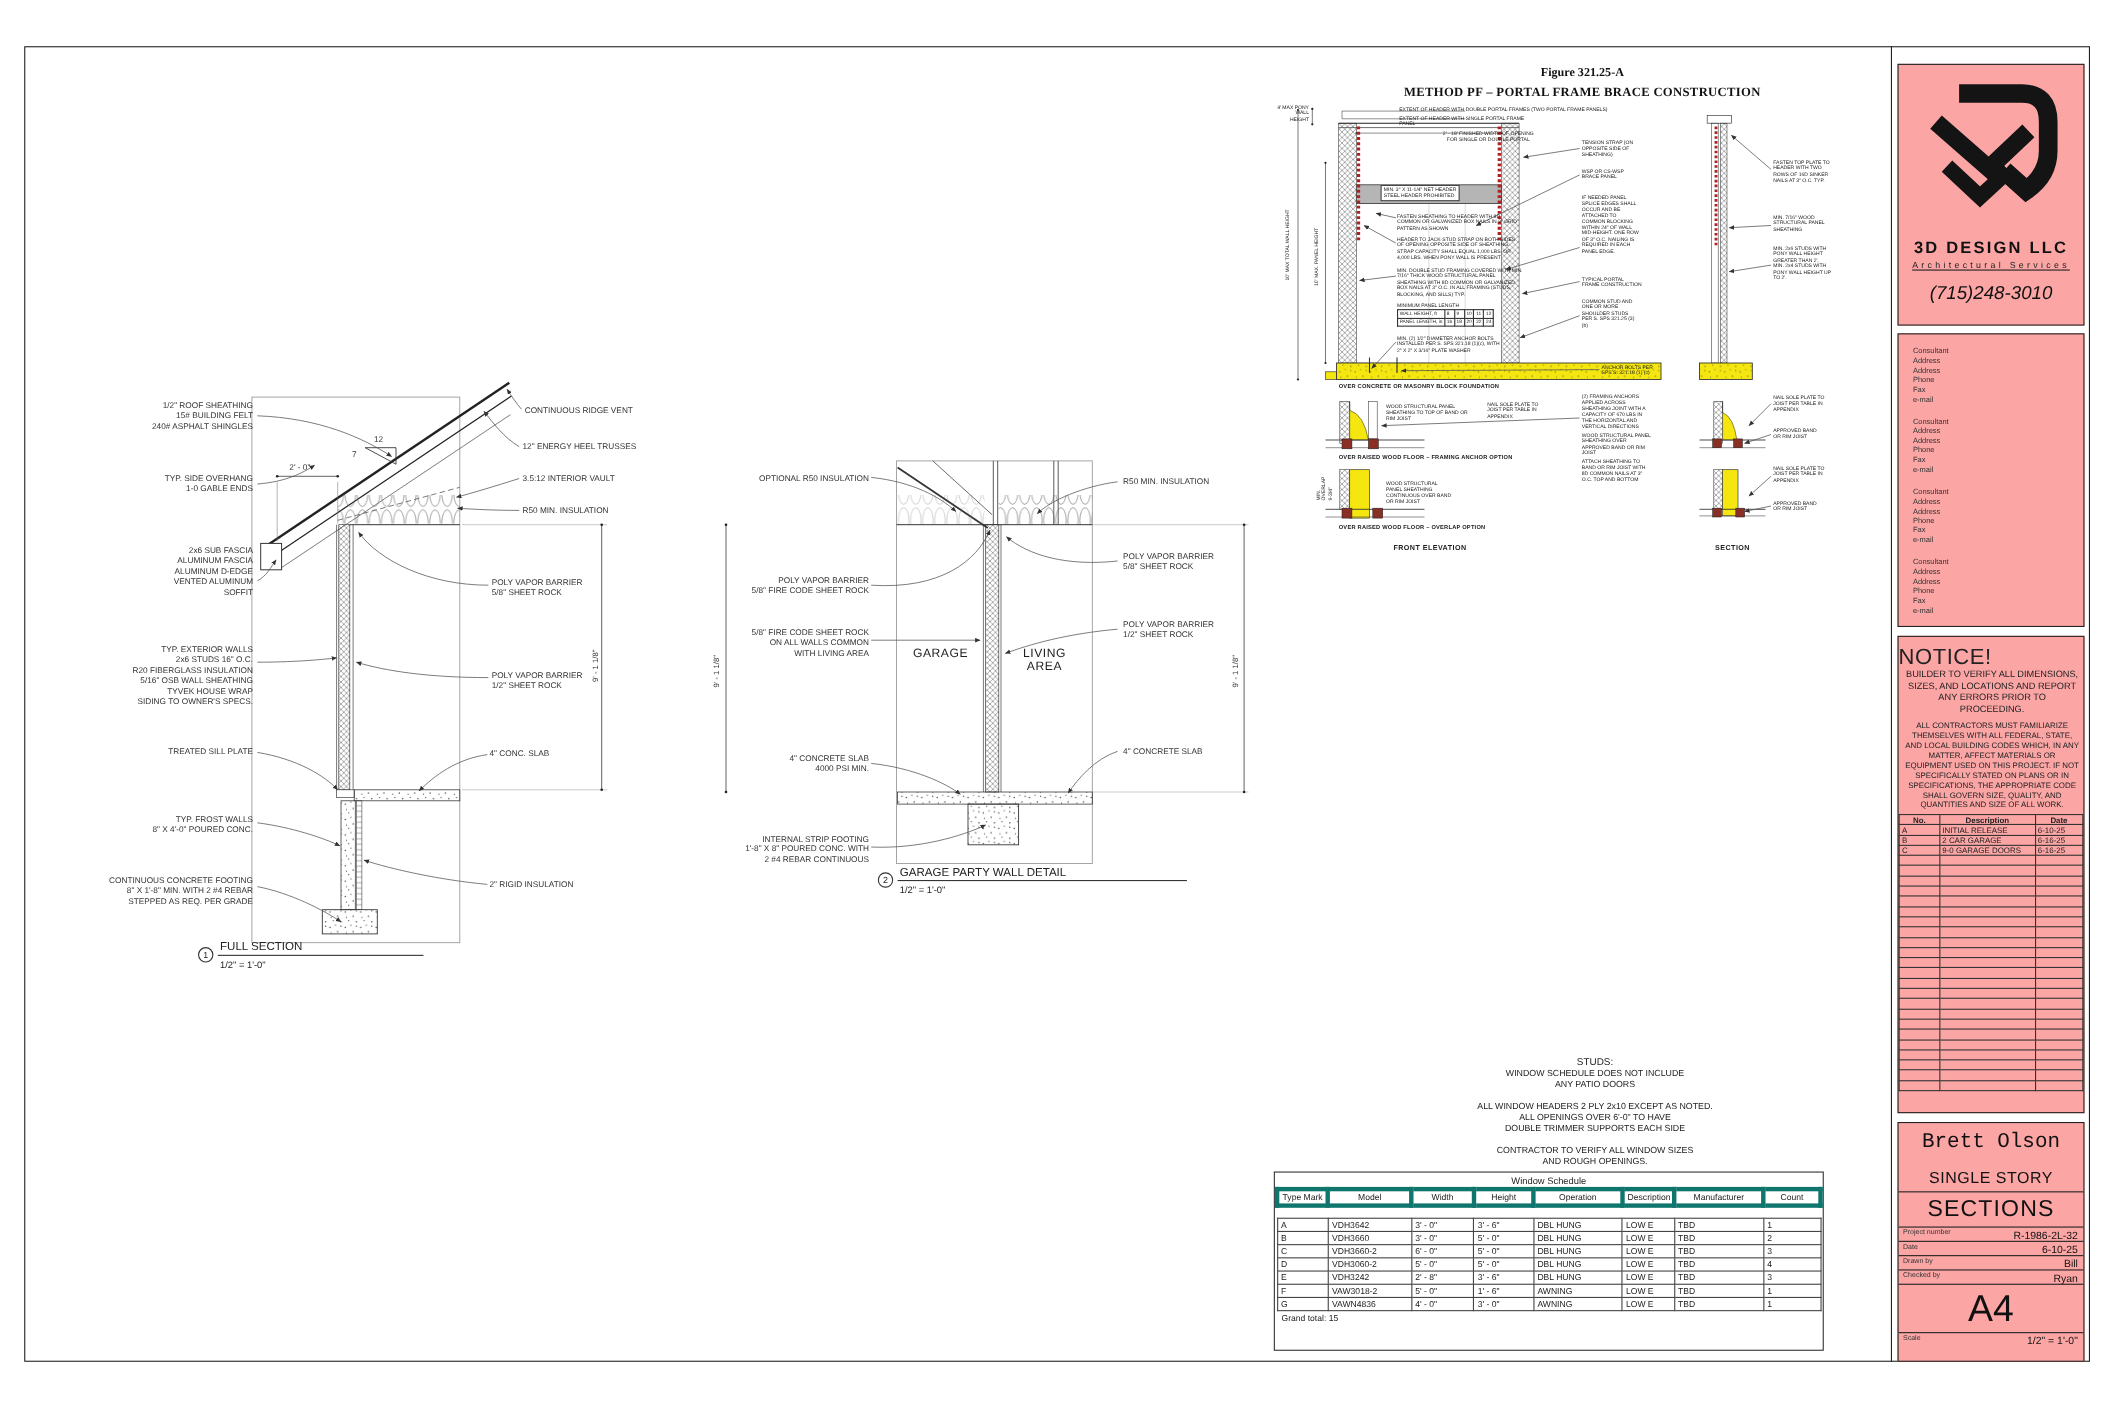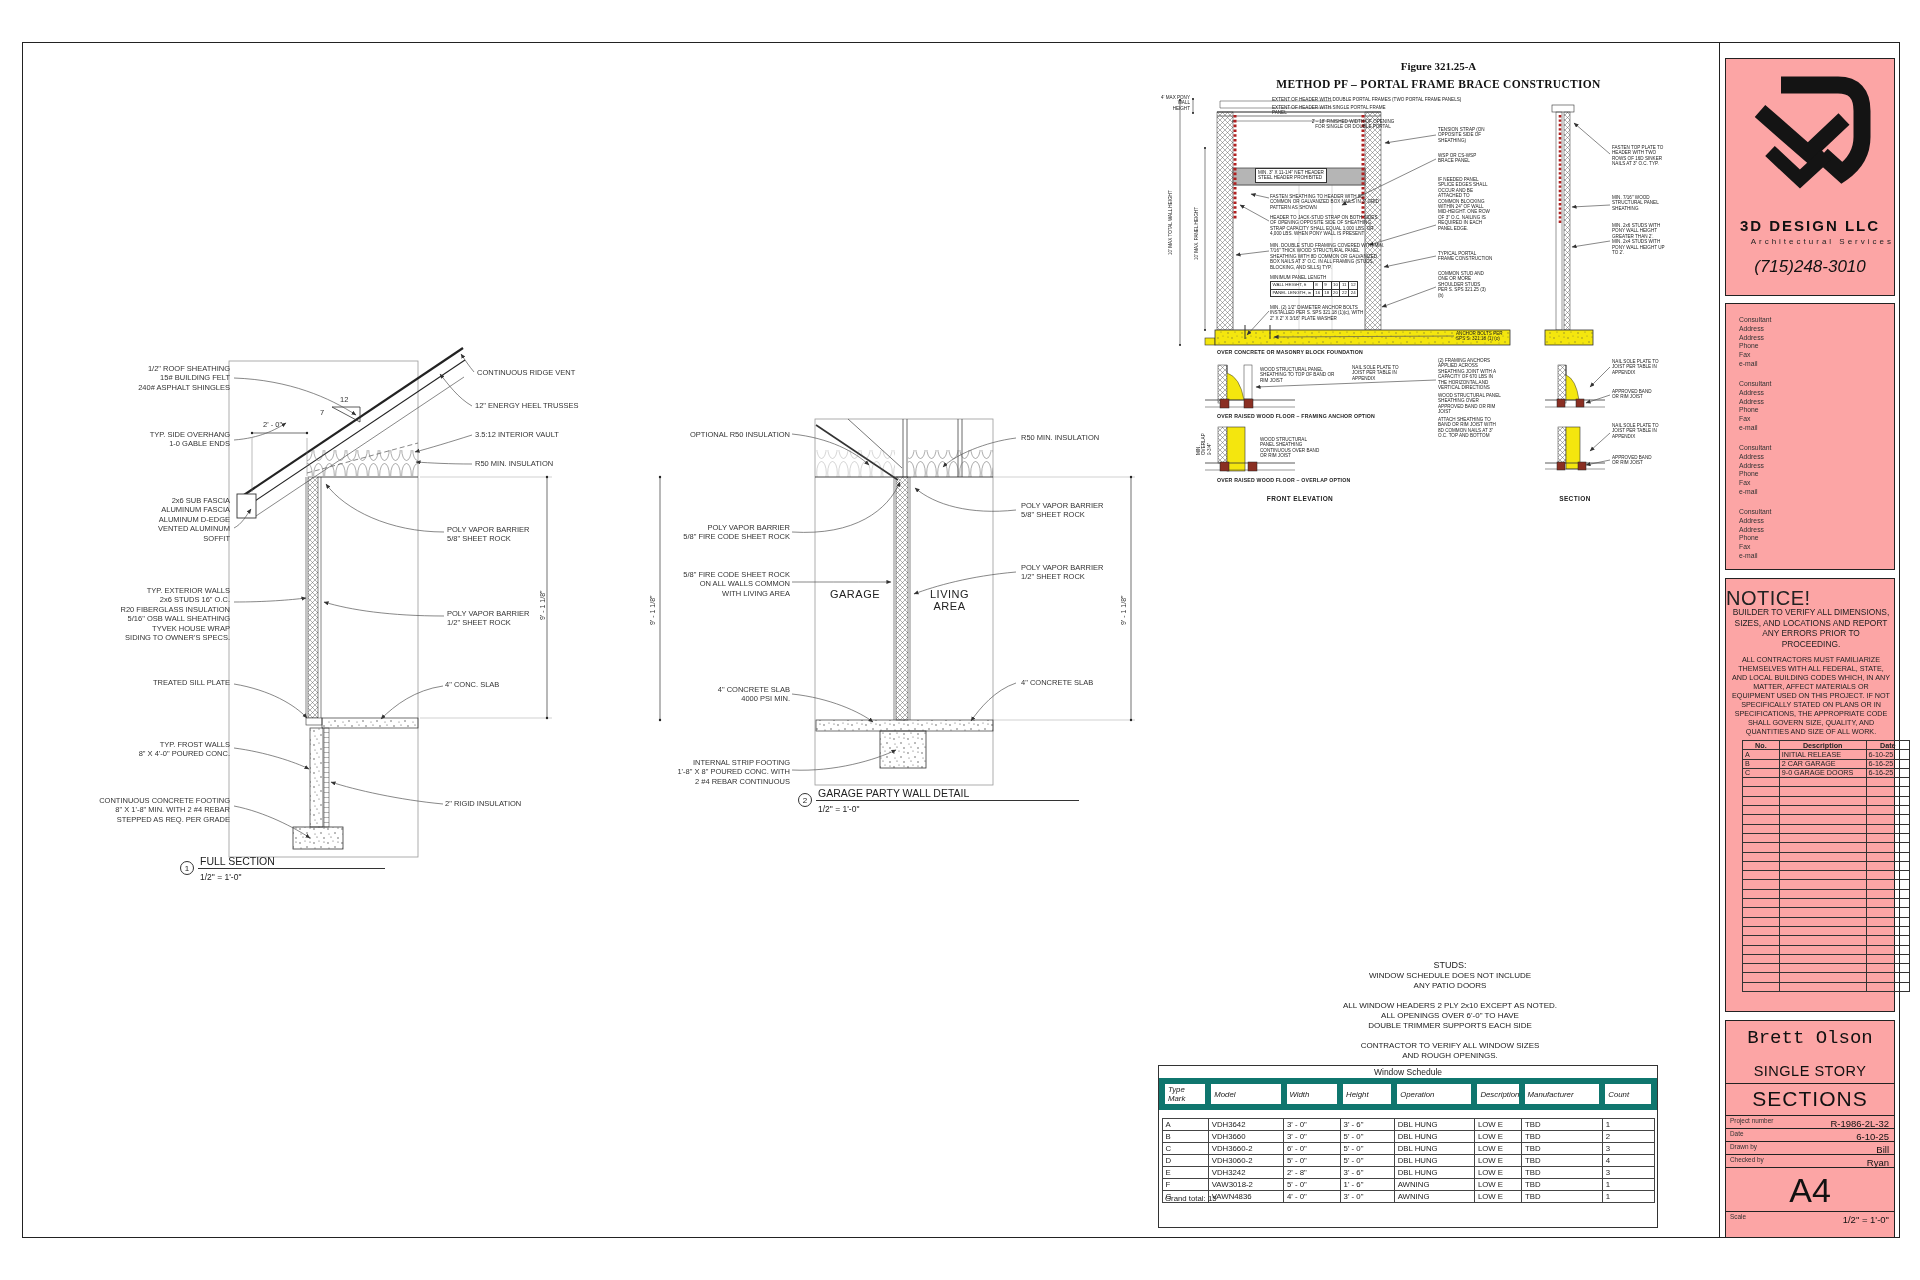--- a/index.html
+++ b/index.html
@@ -35,35 +35,35 @@
   .hdrbox { background:#fff; border:0.5px solid #333; padding:1px 2px; }
   
   .note-title { position:absolute; left:1250px; top:960px; width:400px; text-align:center; font-size:9px; color:#222; }
   .note-body { position:absolute; left:1250px; top:971px; width:400px; text-align:center; font-size:8px;
     line-height:1.25; white-space:pre-line; color:#222; }
   
   .ws-box { position:absolute; left:1158px; top:1065px; width:500px; height:163px; border:1.2px solid #333; background:#fff; }
   .ws-tbl { width:100%; border-collapse:collapse; table-layout:fixed; }
   .ws-tbl td, .ws-tbl th { font-size:7.8px; color:#222; font-weight:normal; padding:1px 3px; }
   .ws-title td { text-align:center; border-bottom:1px solid #333; height:15px; font-size:8.5px; }
-  .ws-head th { border:6px solid #0f766e; text-align:left; height:14px;font-style:italic; }
+  .ws-head th { border:4px solid #0f766e; text-align:center; height:14px; }
   .ws-spacer td { height:11px; }
   .ws-row td { border:0.8px solid #444; height:10px; }
   .ws-total { position:absolute; left:6px; top:128px; font-size:7.8px; color:#222; }
   
   .tb-box { position:absolute; border:1.2px solid #222; background:#fca5a5; }
   .logo-name { position:absolute; width:100%; text-align:center; font-size:15px; font-weight:bold;
     letter-spacing:2px; color:#111; }
-  .logo-tag { position:absolute; width:100%; text-align:right; font-size:8px; letter-spacing:3px; color:#222; }
+  .logo-tag { position:absolute; width:100%; text-align:center; font-size:8px; letter-spacing:3px; color:#222;text-decoration:underline; }
   .logo-phone { position:absolute; width:100%; text-align:center; font-size:17px; font-style:italic; color:#111; }
   .consultant { position:absolute; left:13px; font-size:6.8px; line-height:1.3; white-space:pre-line; color:#333; }
   .notice-title { position:absolute; width:100%; text-align:left; font-size:20px; color:#222; letter-spacing:.5px; }
   .notice-p1 { position:absolute; left:6px; width:158px; text-align:center; font-size:8.4px; line-height:1.25; color:#222; }
   .notice-p2 { position:absolute; left:6px; width:158px; text-align:center; font-size:7.2px; line-height:1.25; color:#222; }
-  .rev { position:absolute; left:16px; width:100%; border-collapse:collapse;border-radius:30px; }
+  .rev { position:absolute; left:0; width:100%; border-collapse:collapse;border-radius:30px; }
   .rev td, .rev th { border:0.8px solid #333; font-size:7.2px; color:#222; padding:0 2px; font-weight:normal; height:9.3px; line-height:1; }
   .rev th { font-weight:bold; text-align:center; }
   .tb-client { position:absolute; width:100%; text-align:center; font-size:19px; color:#111; }
   .tb-project { position:absolute; width:100%; text-align:center; font-size:14.5px; color:#111; letter-spacing:.5px; }
   .tb-sheet-title { position:absolute; width:100%; text-align:center; font-size:21px; color:#111; letter-spacing:1px; }
   .tb-hline { position:absolute; left:0; width:100%; border-top:1px solid #222; }
   .tb-field { position:absolute; left:0; width:100%; height:13px; border-bottom:0.8px solid #222; }
   .tb-field .lbl { position:absolute; left:4px; top:1px; font-size:6.4px; color:#333; }
   .tb-field .val { position:absolute; right:5px; top:2px; font-size:9.5px; color:#111; }
   .tb-a4 { position:absolute; width:100%; text-align:center; font-size:34px; color:#111; }

